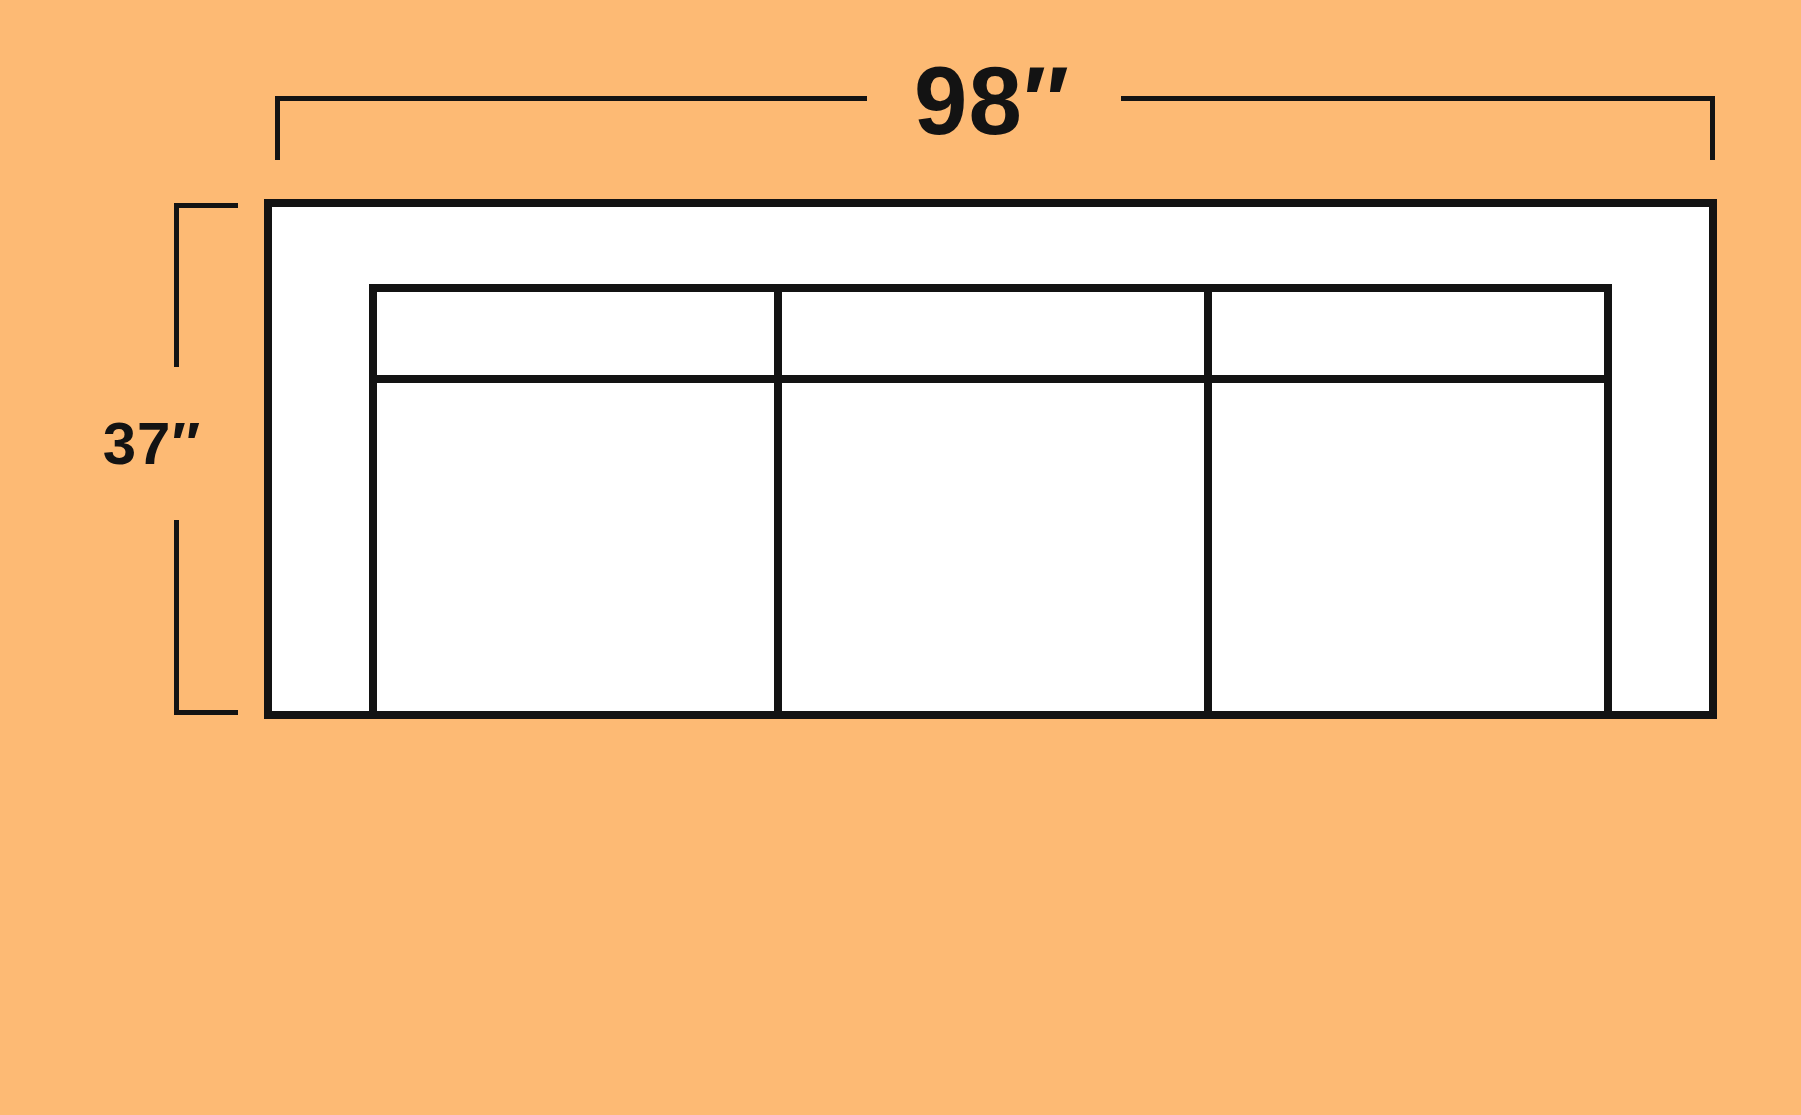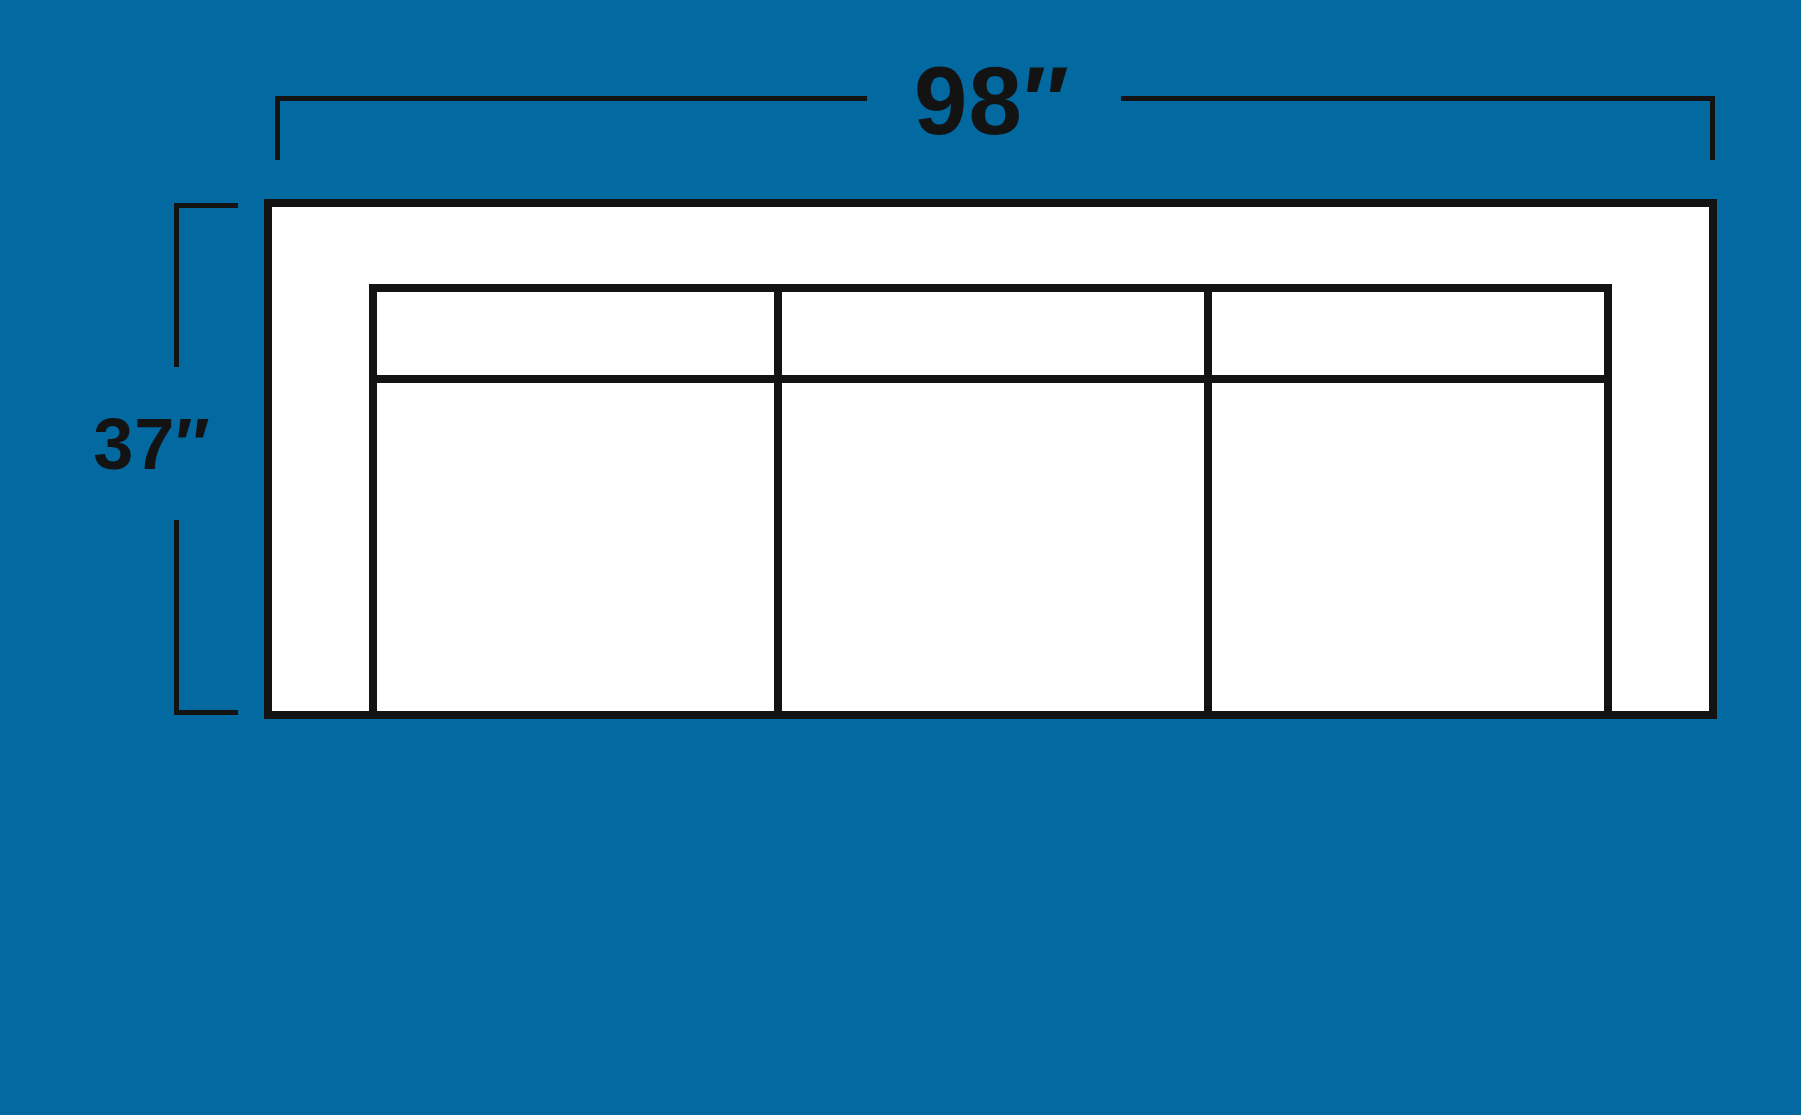--- a/index.html
+++ b/index.html
@@ -4,21 +4,21 @@
 <style>
   html, body {
     margin: 0;
     padding: 0;
     background: #ffffff;
   }
   .canvas {
     position: relative;
     width: 1801px;
     height: 1115px;
-    background: #0369a1;
+    background: #fdba74;
     overflow: hidden;
     font-family: "Liberation Sans", sans-serif;
     color: #131313;
   }
   .line {
     position: absolute;
     background: #131313;
   }
   
   .dim-w-seg-left   { left: 277px;  top: 96px;  width: 590px; height: 5px; }
@@ -35,21 +35,21 @@
   }
   
   .dim-d-seg-top    { left: 174px; top: 205px; width: 5px;  height: 162px; }
   .dim-d-seg-bottom { left: 174px; top: 520px; width: 5px;  height: 193px; }
   .dim-d-tick-top   { left: 174px; top: 203px; width: 64px; height: 5px; }
   .dim-d-tick-bottom{ left: 174px; top: 710px; width: 64px; height: 5px; }
   .depth-label {
     position: absolute;
     left: 27px; top: 394px; width: 250px;
     text-align: center;
-    font-size: 72px; line-height: 100px; font-weight: bold;
+    font-size: 60px; line-height: 100px; font-weight: bold;
     letter-spacing: 1px;
     white-space: nowrap;
   }
   
   .sofa-outer {
     position: absolute;
     left: 264px; top: 199px;
     width: 1453px; height: 520px;
     border: 8px solid #131313;
     box-sizing: border-box;

